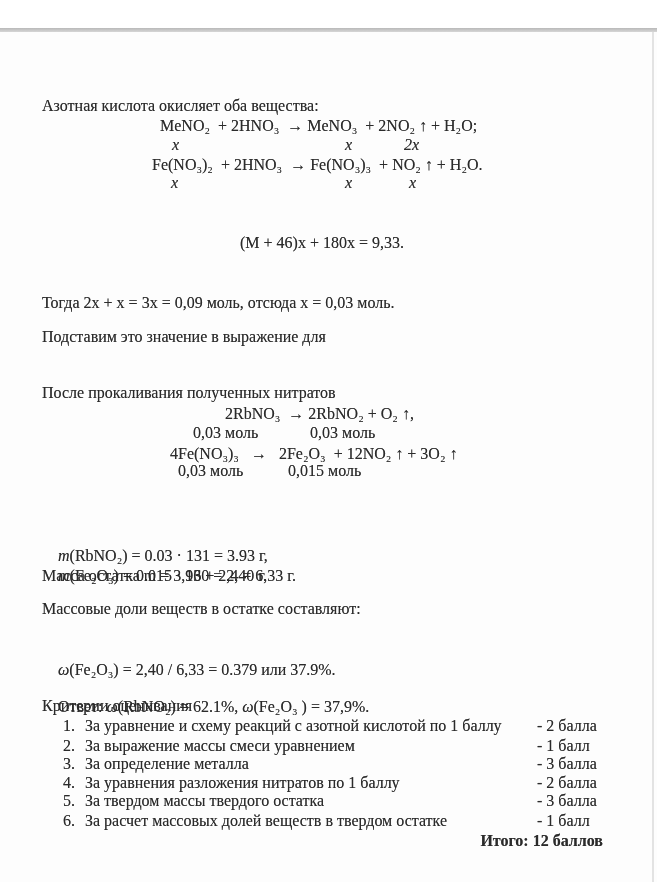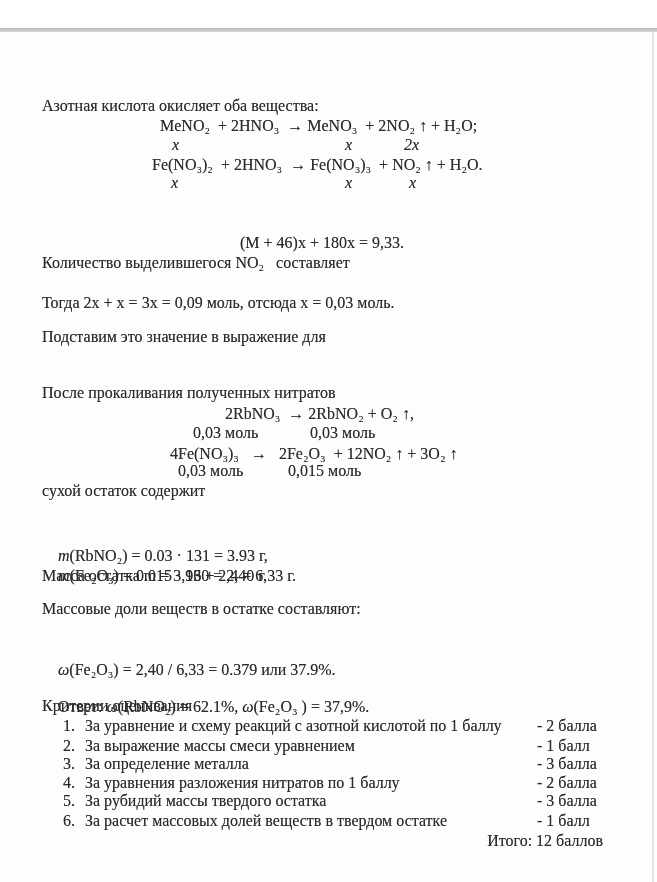--- a/index.html
+++ b/index.html
@@ -16,53 +16,51 @@
   .topbar{position:absolute;top:0;left:0;width:657px;height:4px;
     background:linear-gradient(#b9b9b9,#d6d6d6);}
   .edge{position:absolute;top:4px;right:3px;width:2px;height:878px;background:#e3e3e3;}
   .ln{
     position:absolute;
     white-space:pre;
     line-height:20px;
     text-shadow:0 0 0.5px rgba(40,40,40,0.55);
   }
   .it{font-style:italic;}
-  .bold{font-weight:normal;}
+  .bold{font-weight:bold;}
 </style>
 </head>
 <body>
 
 <div class="page">
   <div class="topbar"></div>
   <div class="edge"></div>
 
   <div class="ln" style="left:42px;top:68px">Азотная кислота окисляет оба вещества:</div>
   <div class="ln" style="left:160px;top:88px">MeNO₂  + 2HNO₃  → MeNO₃  + 2NO₂ ↑ + H₂O;</div>
   <div class="ln it" style="left:172px;top:107px">x</div>
   <div class="ln it" style="left:345px;top:107px">x</div>
   <div class="ln it" style="left:404px;top:107px">2x</div>
   <div class="ln" style="left:152px;top:127px">Fe(NO₃)₂  + 2HNO₃  → Fe(NO₃)₃  + NO₂ ↑ + H₂O.</div>
   <div class="ln it" style="left:171px;top:145px">x</div>
   <div class="ln it" style="left:345px;top:145px">x</div>
   <div class="ln it" style="left:409px;top:145px">x</div>
 
   <div class="ln" style="left:240px;top:205px">(M + 46)x + 180x = 9,33.</div>
-  <div class="ln" style="left:42px;top:225px">Количество выделившегося NO₂   составляет</div>
   <div class="ln" style="left:42px;top:265px">Тогда 2x + x = 3x = 0,09 моль, отсюда x = 0,03 моль.</div>
 
   <div class="ln" style="left:42px;top:299px">Подставим это значение в выражение для</div>
 
   <div class="ln" style="left:42px;top:355px">После прокаливания полученных нитратов</div>
   <div class="ln" style="left:225px;top:376px">2RbNO₃  → 2RbNO₂ + O₂ ↑,</div>
   <div class="ln" style="left:193px;top:395px">0,03 моль</div>
   <div class="ln" style="left:310px;top:395px">0,03 моль</div>
   <div class="ln" style="left:170px;top:416px">4Fe(NO₃)₃   →   2Fe₂O₃  + 12NO₂ ↑ + 3O₂ ↑</div>
   <div class="ln" style="left:178px;top:433px">0,03 моль</div>
   <div class="ln" style="left:288px;top:433px">0,015 моль</div>
-  <div class="ln" style="left:42px;top:453px">сухой остаток содержит</div>
 
   <div class="ln" style="left:42px;top:498px">
     <span class="it">m</span><span>(RbNO₂) = 0.03 · 131 = 3.93 г,</span>
   </div>
   <div class="ln" style="left:42px;top:518px">
     <span class="it">m</span><span>(Fe₂O₃) = 0.015 · 160 = 2,40 г.</span>
   </div>
   <div class="ln" style="left:42px;top:538px">Масса остатка m = 3,93 + 2,4 = 6,33 г.</div>
 
   <div class="ln" style="left:42px;top:571px">Массовые доли веществ в остатке составляют:</div>
@@ -90,21 +88,21 @@
     <span class="ln" style="left:85px;top:726px">За определение металла</span>
     <span class="ln" style="left:537px;top:726px">- 3 балла</span>
   </div>
   <div>
     <span class="ln" style="left:63px;top:745px">4.</span>
     <span class="ln" style="left:85px;top:745px">За уравнения разложения нитратов по 1 баллу</span>
     <span class="ln" style="left:537px;top:745px">- 2 балла</span>
   </div>
   <div>
     <span class="ln" style="left:63px;top:763px">5.</span>
-    <span class="ln" style="left:85px;top:763px">За рубидий массы твердого остатка</span>
+    <span class="ln" style="left:85px;top:763px">За твердом массы твердого остатка</span>
     <span class="ln" style="left:537px;top:763px">- 3 балла</span>
   </div>
   <div>
     <span class="ln" style="left:63px;top:783px">6.</span>
     <span class="ln" style="left:85px;top:783px">За расчет массовых долей веществ в твердом остатке</span>
     <span class="ln" style="left:537px;top:783px">- 1 балл</span>
   </div>
 
   <div class="ln bold" style="right:54px;top:803px">Итого: 12 баллов</div>
 </div>

